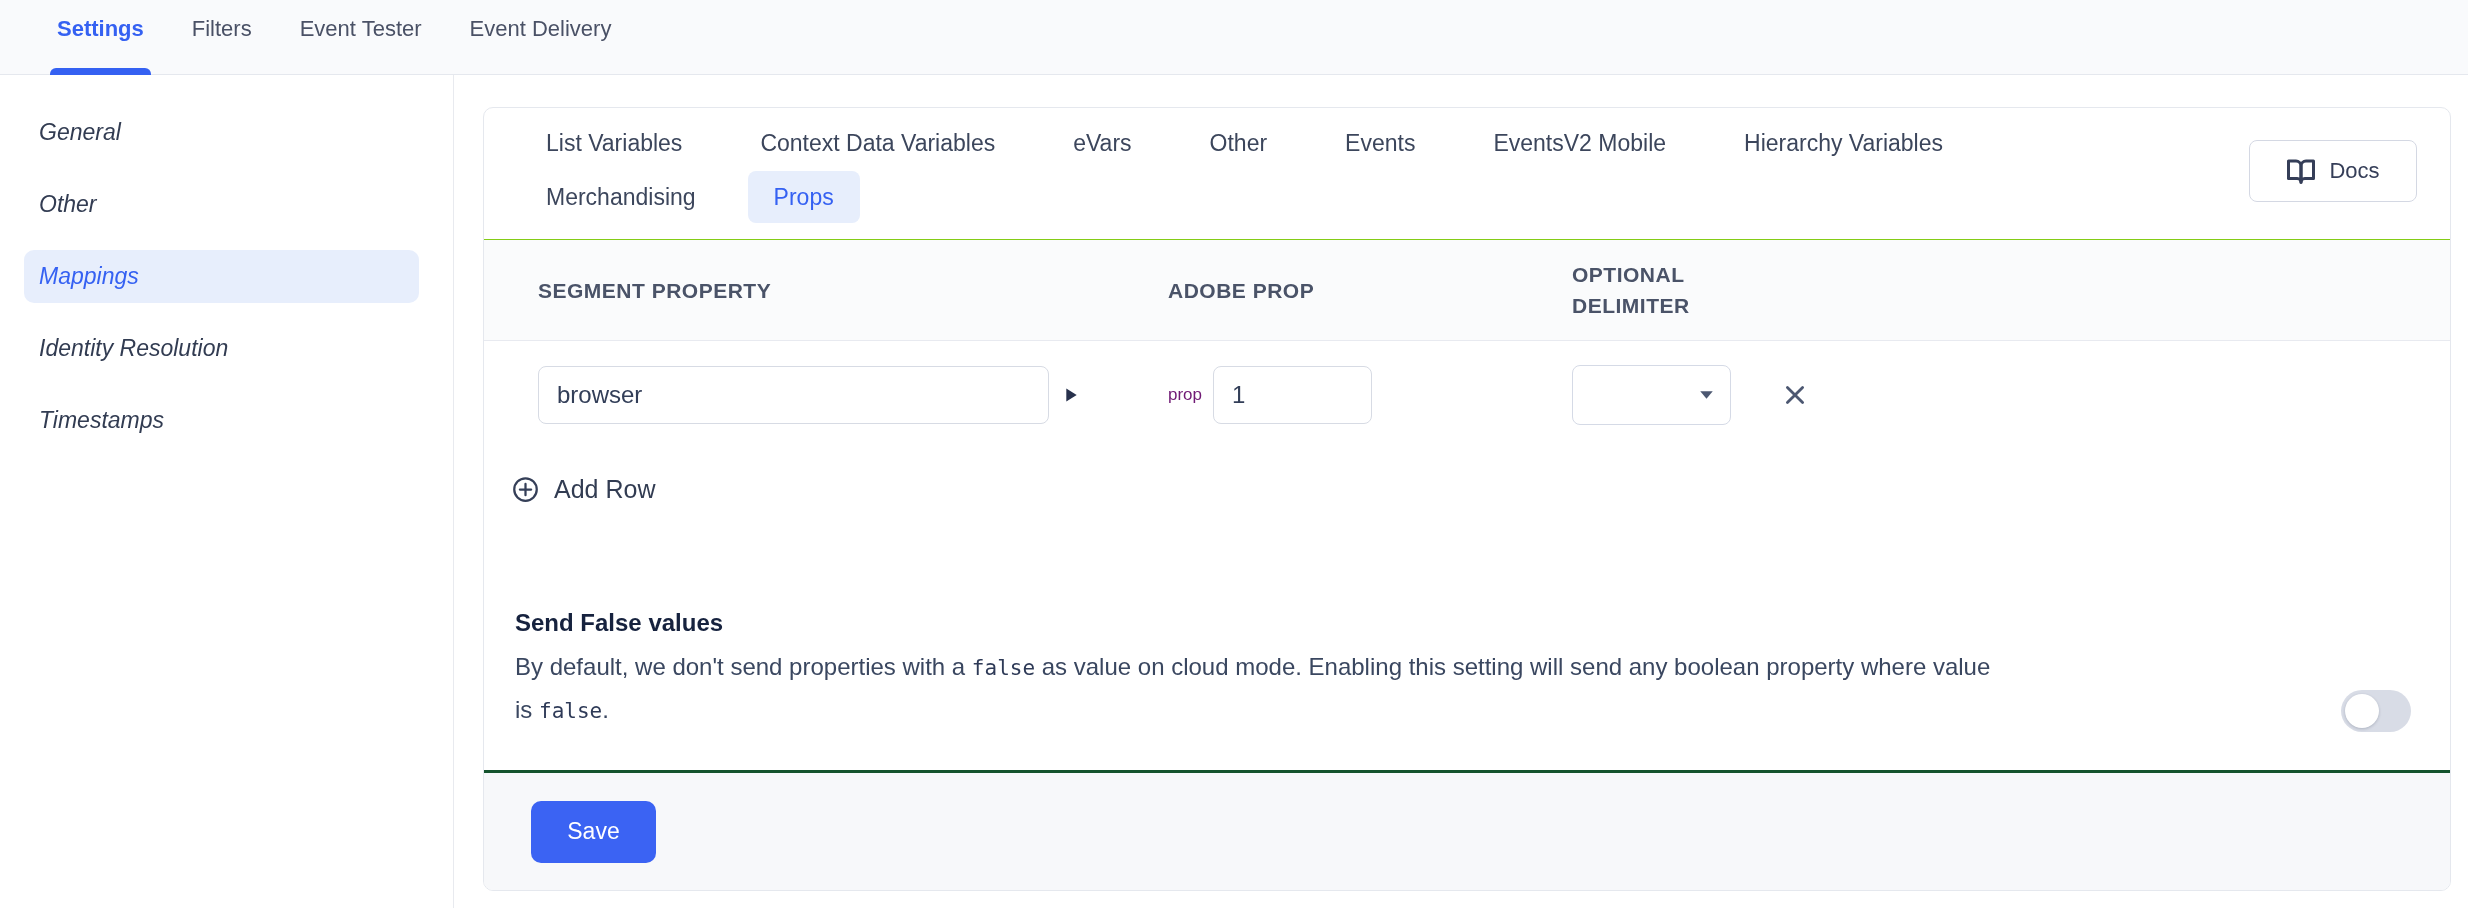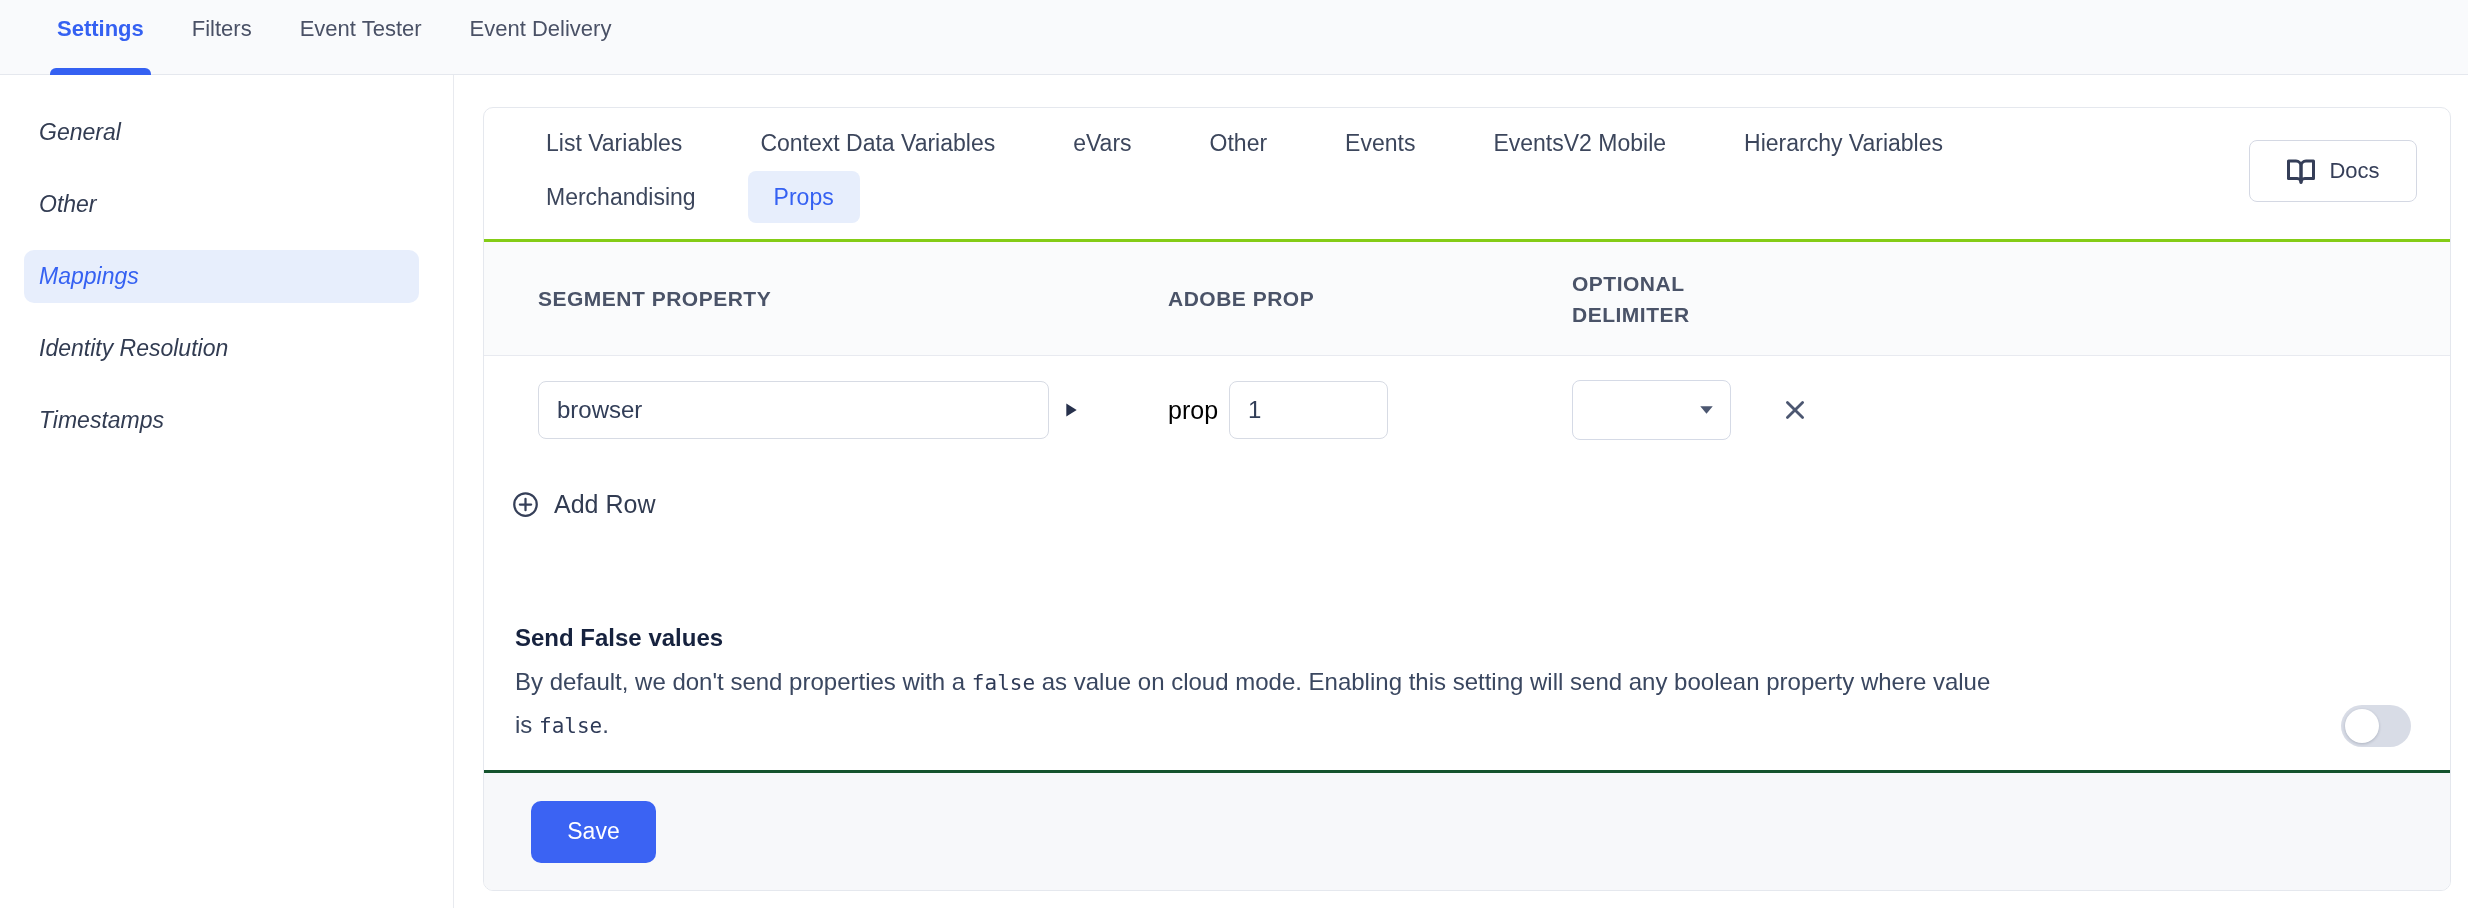--- a/index.html
+++ b/index.html
@@ -39,38 +39,38 @@
   .var-tab { height:52px; line-height:52px; padding:0 26px; border-radius:8px;
              font-size:23px; font-weight:500; color:#3c465c; cursor:pointer; white-space:nowrap; }
   .var-tab.active { background:var(--accent-soft, #e7eefc); color:var(--accent, #3561f2); }
 
   .docs-btn { margin-top:23px; width:168px; height:62px; border:1px solid #d4d8e3; border-radius:8px;
               background:#fff; display:flex; align-items:center; justify-content:center; gap:13px;
               font-family:inherit; font-size:22px; font-weight:500; color:#353e58; cursor:pointer; flex-shrink:0; }
   .icon { display:inline-flex; align-items:center; justify-content:center; color:#353e58; }
 
   
-  .thead { height:117px; background:var(--thead-bg, #fafbfc); border-top:3px solid #84cc16;
+  .thead { height:102px; background:var(--thead-bg, #fafbfc); border-top:1px solid #84cc16;
            border-bottom:1px solid #e8eaf0; display:flex; align-items:center; padding-left:54px; }
   .th { font-size:21px; font-weight:600; letter-spacing:0.5px; color:var(--text-muted, #4a5368);
         line-height:31px; text-transform:uppercase; }
   .col-seg { width:630px; }
   .col-adobe { width:404px; }
   .col-delim { width:220px; }
 
   
   .map-row { margin-top:24px; display:flex; align-items:center; padding-left:54px; }
   .cell { display:flex; align-items:center; }
   .cell.col-seg { justify-content:flex-start; padding-right:44px;gap:16px; }
   .text-input { height:58px; border:1px solid #d7dbe4; border-radius:8px; font-family:inherit;
                 font-size:24px; color:#323e58; padding:0 18px; background:#fff; outline:none; }
   .seg-input { width:511px; }
   .num-input { width:159px; }
   .cell.col-adobe { gap:11px; }
-  .prop-label { font-size:25px; color:#000000; }
+  .prop-label { font-size:17px; color:#701a75; }
   .arrow { color:#27314c; }
   .delim-select { width:159px; height:60px; border:1px solid #d5dae6; border-radius:8px;
                   display:flex; align-items:center; justify-content:space-between;
                   padding:0 16px 0 14px; cursor:pointer; background:#fff; }
   .delim-value { font-size:24px; color:#323e58; }
   .caret { color:#4c5771; }
   .remove-btn { margin-left:51px; background:none; border:none; cursor:pointer;
                 display:flex; align-items:center; color:#4c5771; padding:0; }
 
   

